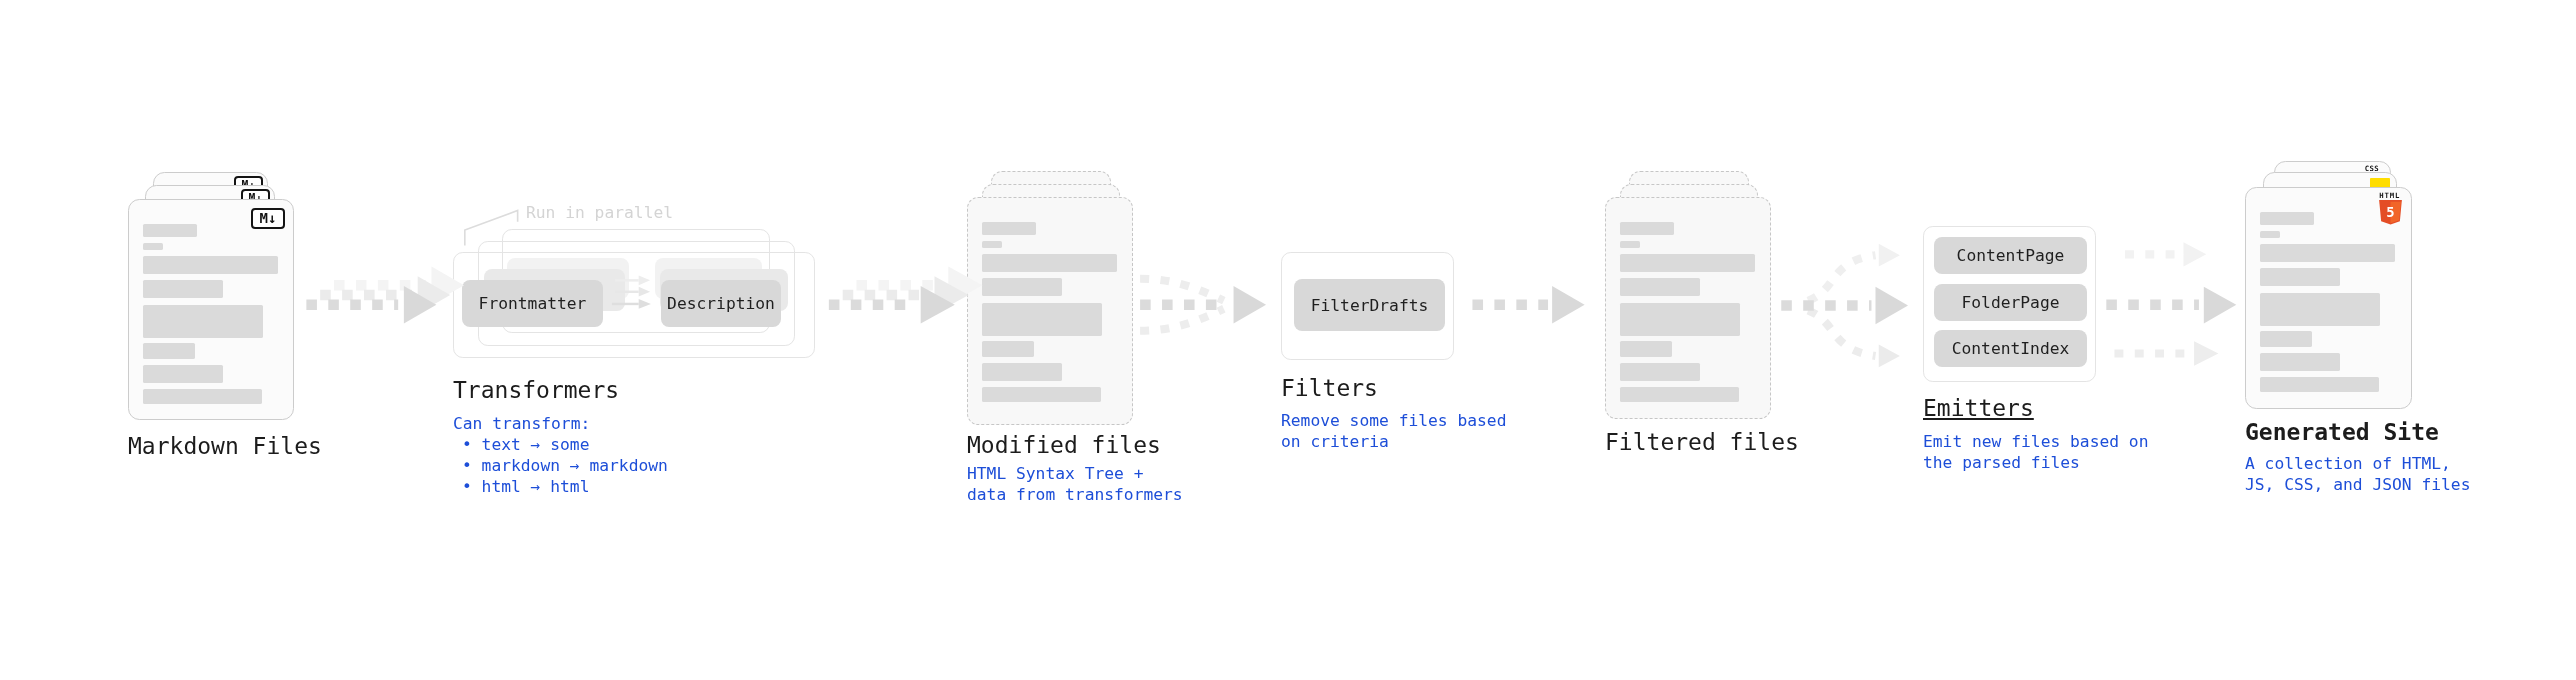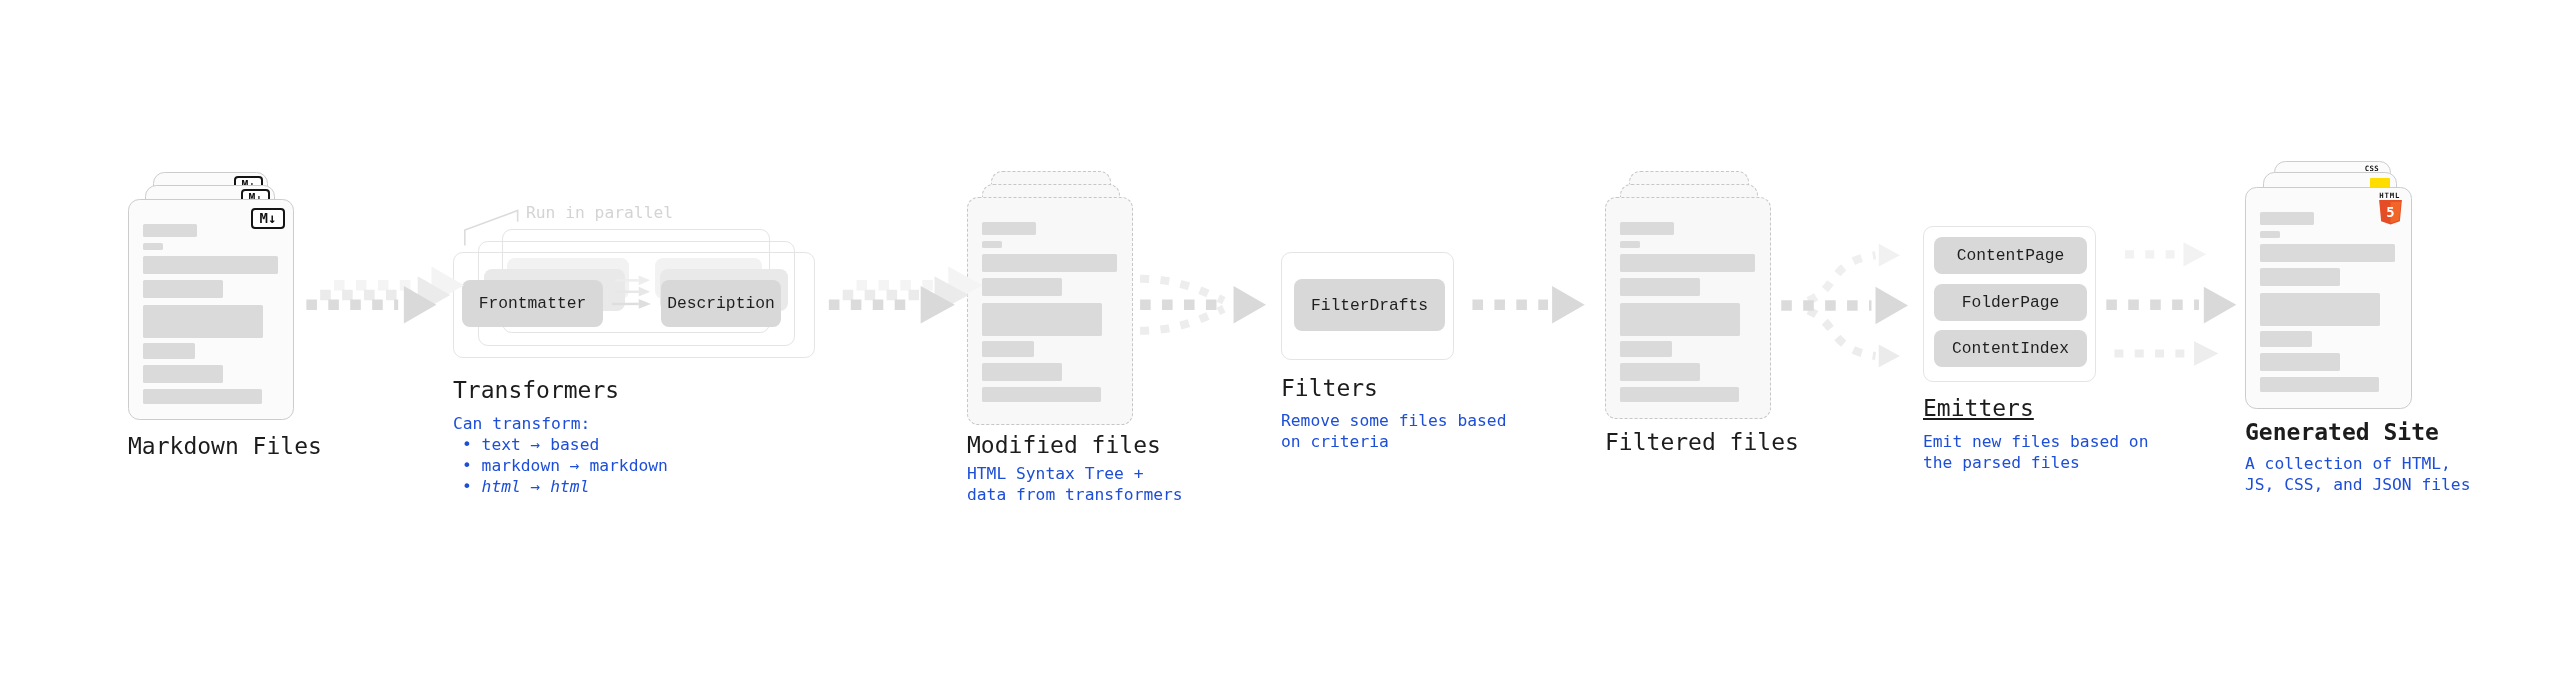--- a/index.html
+++ b/index.html
@@ -41,21 +41,21 @@
 
   
   .stage-label{position:absolute;font-size:23px;white-space:nowrap;color:#1c1c1c;}
   .stage-note{position:absolute;font-size:16.3px;line-height:21px;white-space:nowrap;color:#1d4ed8;}
   .annotation{position:absolute;font-size:16.3px;color:#d4d4d4;white-space:nowrap;}
 
   
   .op-container{position:absolute;border:1.6px solid #e4e4e4;border-radius:9.8px;background:transparent;box-sizing:border-box;}
   .op-box{
     position:absolute;background:#d8d8d8;border-radius:8.1px;display:flex;align-items:center;
-    justify-content:center;font-size:16.3px;color:#1f1f1f;white-space:nowrap;box-sizing:border-box;font-family:Liberation Mono, monospace;
+    justify-content:center;font-size:16.3px;color:#1f1f1f;white-space:nowrap;box-sizing:border-box;
   }
   .ghost1{background:#e9e9e9;}
   .ghost2{background:#f2f2f2;}
 </style>
 </head>
 <body>
 
 <div class="canvas">
 
   <div class="doc" style="left:153px;top:172px;width:115px;height:98px;z-index:1;">
@@ -87,23 +87,23 @@
   <div class="op-box ghost1" style="left:660px;top:269px;width:128px;height:42px;z-index:3;"></div>
 
   <div class="op-box" style="left:462px;top:280px;width:141px;height:47px;z-index:4;">Frontmatter</div>
   <div class="op-box" style="left:661px;top:280px;width:120px;height:47px;z-index:4;">Description</div>
 
   <div class="annotation" style="left:526px;top:203px;">Run in parallel</div>
 
   <div class="stage-label" style="left:453px;top:377px;">Transformers</div>
   <div class="stage-note" style="left:453px;top:413px;">
     <div>Can transform:</div>
-    <div style="padding-left:9px;">• text → based</div>
+    <div style="padding-left:9px;">• text → some</div>
     <div style="padding-left:9px;">• markdown → markdown</div>
-    <div style="padding-left:9px;font-style:italic;">• html → html</div>
+    <div style="padding-left:9px;">• html → html</div>
   </div>
 
   <div class="doc dashed" style="left:991px;top:171px;width:120px;height:49px;z-index:1;"></div>
   <div class="doc dashed" style="left:982px;top:184px;width:138px;height:65px;z-index:2;"></div>
   <div class="doc dashed" style="left:967px;top:197px;width:166px;height:228px;z-index:3;">
     <i class="bar b1"></i>
     <i class="bar b2"></i>
     <i class="bar b3"></i>
     <i class="bar b4"></i>
     <i class="bar b5"></i>

